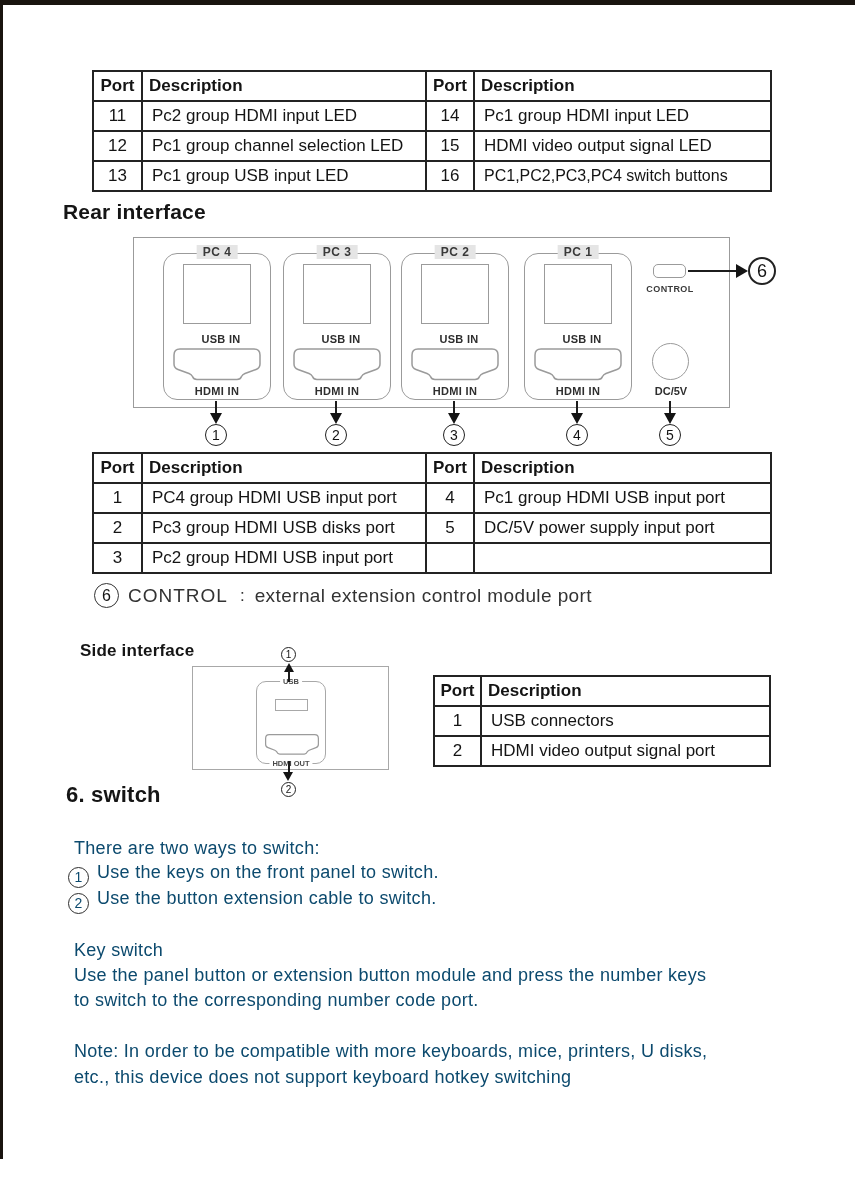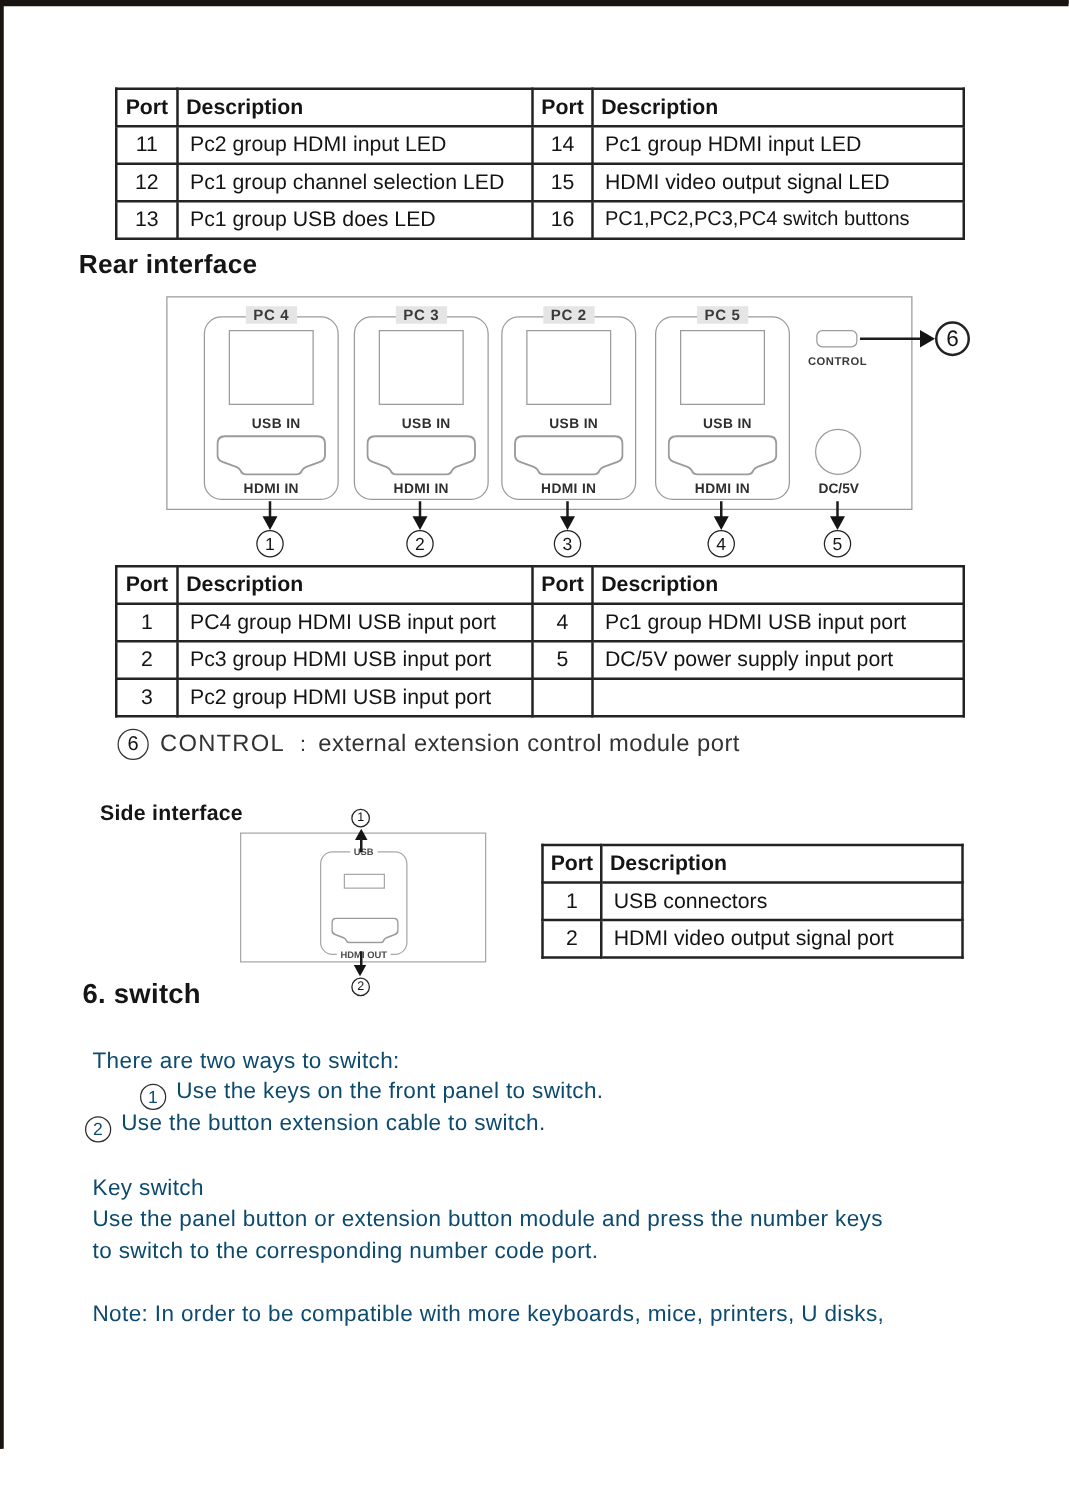--- a/index.html
+++ b/index.html
@@ -102,21 +102,21 @@
       <td class="d">Pc1 group HDMI input LED</td>
     </tr>
     <tr>
       <td class="c">12</td>
       <td class="d">Pc1 group channel selection LED</td>
       <td class="c">15</td>
       <td class="d">HDMI video output signal LED</td>
     </tr>
     <tr>
       <td class="c">13</td>
-      <td class="d">Pc1 group USB does LED</td>
+      <td class="d">Pc1 group USB input LED</td>
       <td class="c">16</td>
       <td class="d" style="font-size:16px">PC1,PC2,PC3,PC4 switch buttons</td>
     </tr>
   </tbody>
     </table>
 
   <div class="hd h-rear">Rear interface</div>
 
   <div class="rear-box">
     <div class="pc-group" style="left:29px">
@@ -146,21 +146,21 @@
       <div class="g-usb"></div>
       <div class="g-usb-label">USB IN</div>
       <div class="g-hdmi">
         <svg class="hdmi-shape" width="88" height="33" viewBox="0 0 88 33">
             <path d="M7,1 H81 Q87,1 87,7 V16 Q87,20 83,21.5 L72,25.5 Q69.5,26.5 68.5,28.5 Q67.5,31.5 64,31.5 H24 Q20.5,31.5 19.5,28.5 Q18.5,26.5 16,25.5 L5,21.5 Q1,20 1,16 V7 Q1,1 7,1 Z"></path>
           </svg>
       </div>
       <div class="g-hdmi-label">HDMI IN</div>
     </div>
     <div class="pc-group" style="left:390px">
-      <span class="g-label">PC 5</span>
+      <span class="g-label">PC 1</span>
       <div class="g-usb"></div>
       <div class="g-usb-label">USB IN</div>
       <div class="g-hdmi">
         <svg class="hdmi-shape" width="88" height="33" viewBox="0 0 88 33">
             <path d="M7,1 H81 Q87,1 87,7 V16 Q87,20 83,21.5 L72,25.5 Q69.5,26.5 68.5,28.5 Q67.5,31.5 64,31.5 H24 Q20.5,31.5 19.5,28.5 Q18.5,26.5 16,25.5 L5,21.5 Q1,20 1,16 V7 Q1,1 7,1 Z"></path>
           </svg>
       </div>
       <div class="g-hdmi-label">HDMI IN</div>
     </div>
     <div class="ctrl-port"></div>
@@ -208,21 +208,21 @@
       <th>Description</th>
     </tr>
     <tr>
       <td class="c">1</td>
       <td class="d">PC4 group HDMI USB input port</td>
       <td class="c">4</td>
       <td class="d">Pc1 group HDMI USB input port</td>
     </tr>
     <tr>
       <td class="c">2</td>
-      <td class="d">Pc3 group HDMI USB input port</td>
+      <td class="d">Pc3 group HDMI USB disks port</td>
       <td class="c">5</td>
       <td class="d">DC/5V power supply input port</td>
     </tr>
     <tr>
       <td class="c">3</td>
       <td class="d">Pc2 group HDMI USB input port</td>
       <td class="c"></td>
       <td class="d"></td>
     </tr>
   </tbody>
@@ -276,26 +276,27 @@
       <td class="c">2</td>
       <td class="d">HDMI video output signal port</td>
     </tr>
   </tbody>
     </table>
 
   <div class="hd h-switch">6. switch</div>
 
   <div class="body-line" style="left:74px; top:838px;">There are two ways to switch:</div>
 
-  <div class="body-line" style="left:68px; top:862px;margin-left:44px;">
+  <div class="body-line" style="left:68px; top:862px;">
     <span class="mco">1</span><span>Use the keys on the front panel to switch.</span>
   </div>
   <div class="body-line" style="left:68px; top:888px;">
     <span class="mco">2</span><span>Use the button extension cable to switch.</span>
   </div>
 
   <div class="body-line" style="left:74px; top:940px;">Key switch</div>
   <div class="body-line" style="left:74px; top:965px;">Use the panel button or extension button module and press the number keys</div>
   <div class="body-line" style="left:74px; top:990px;">to switch to the corresponding number code port.</div>
 
   <div class="body-line" style="left:74px; top:1041px;">Note: In order to be compatible with more keyboards, mice, printers, U disks,</div>
+  <div class="body-line" style="left:74px; top:1067px;">etc., this device does not support keyboard hotkey switching</div>
 
 </div>
 
 </body></html>

